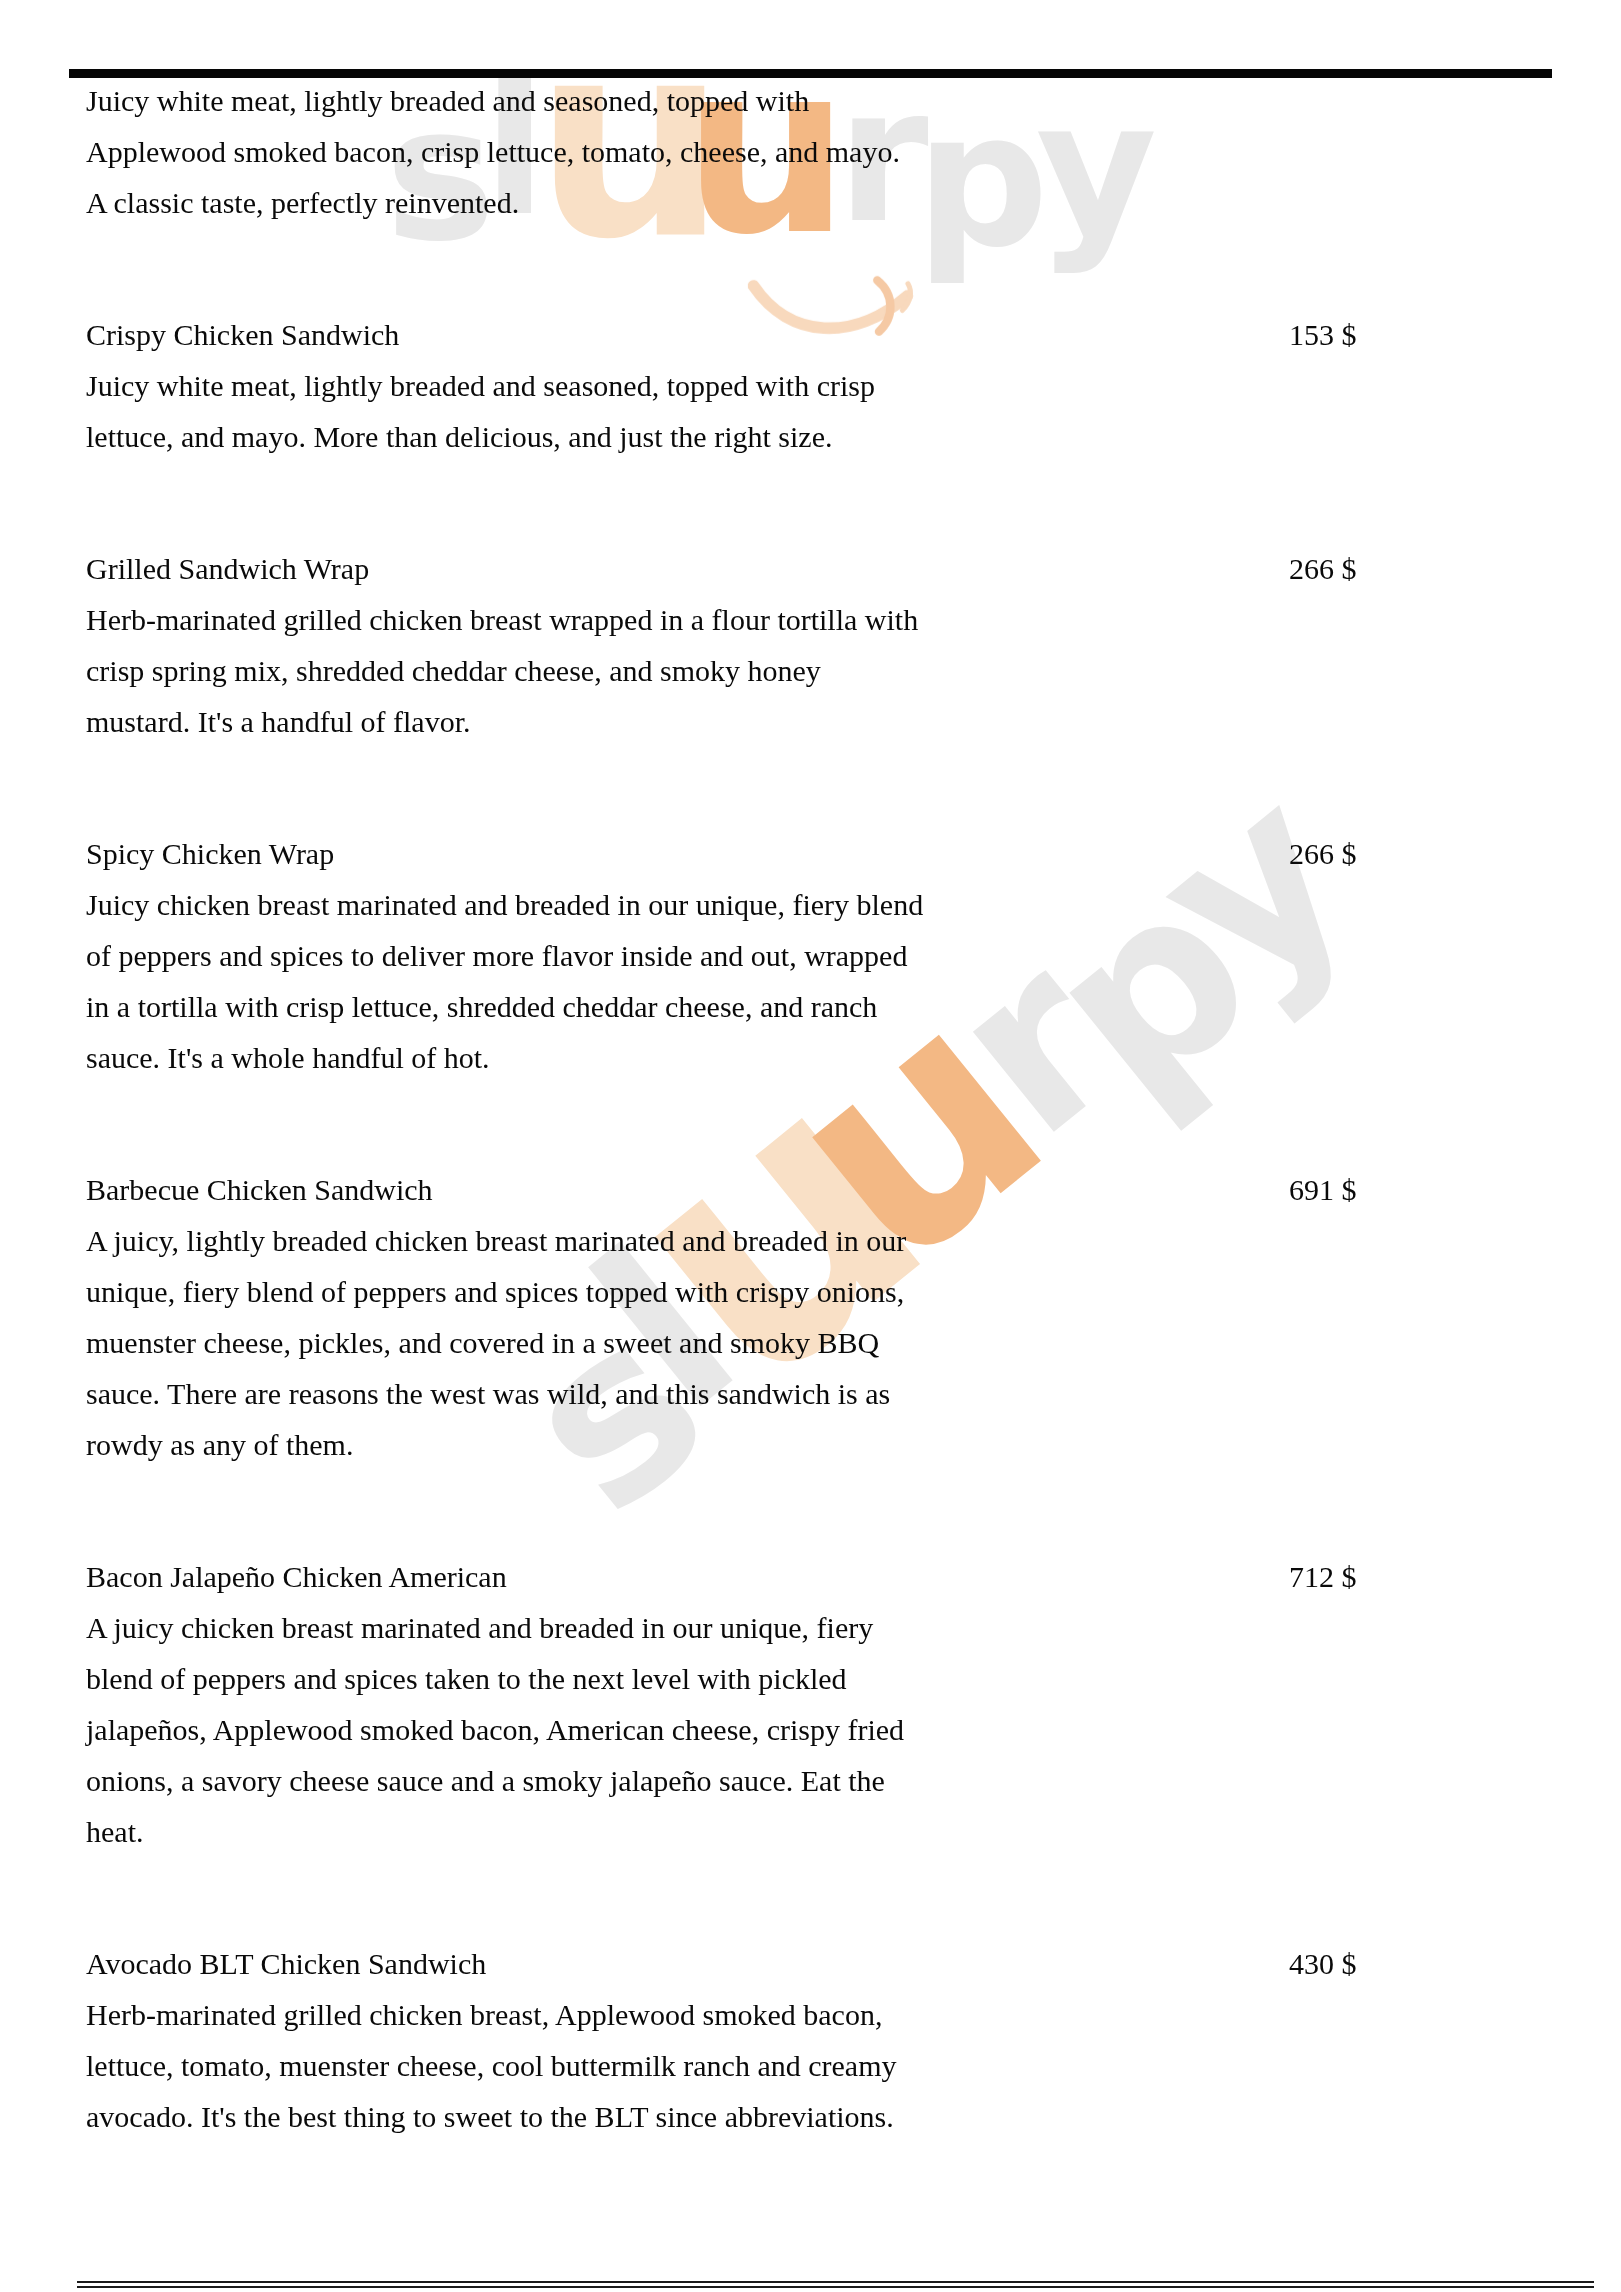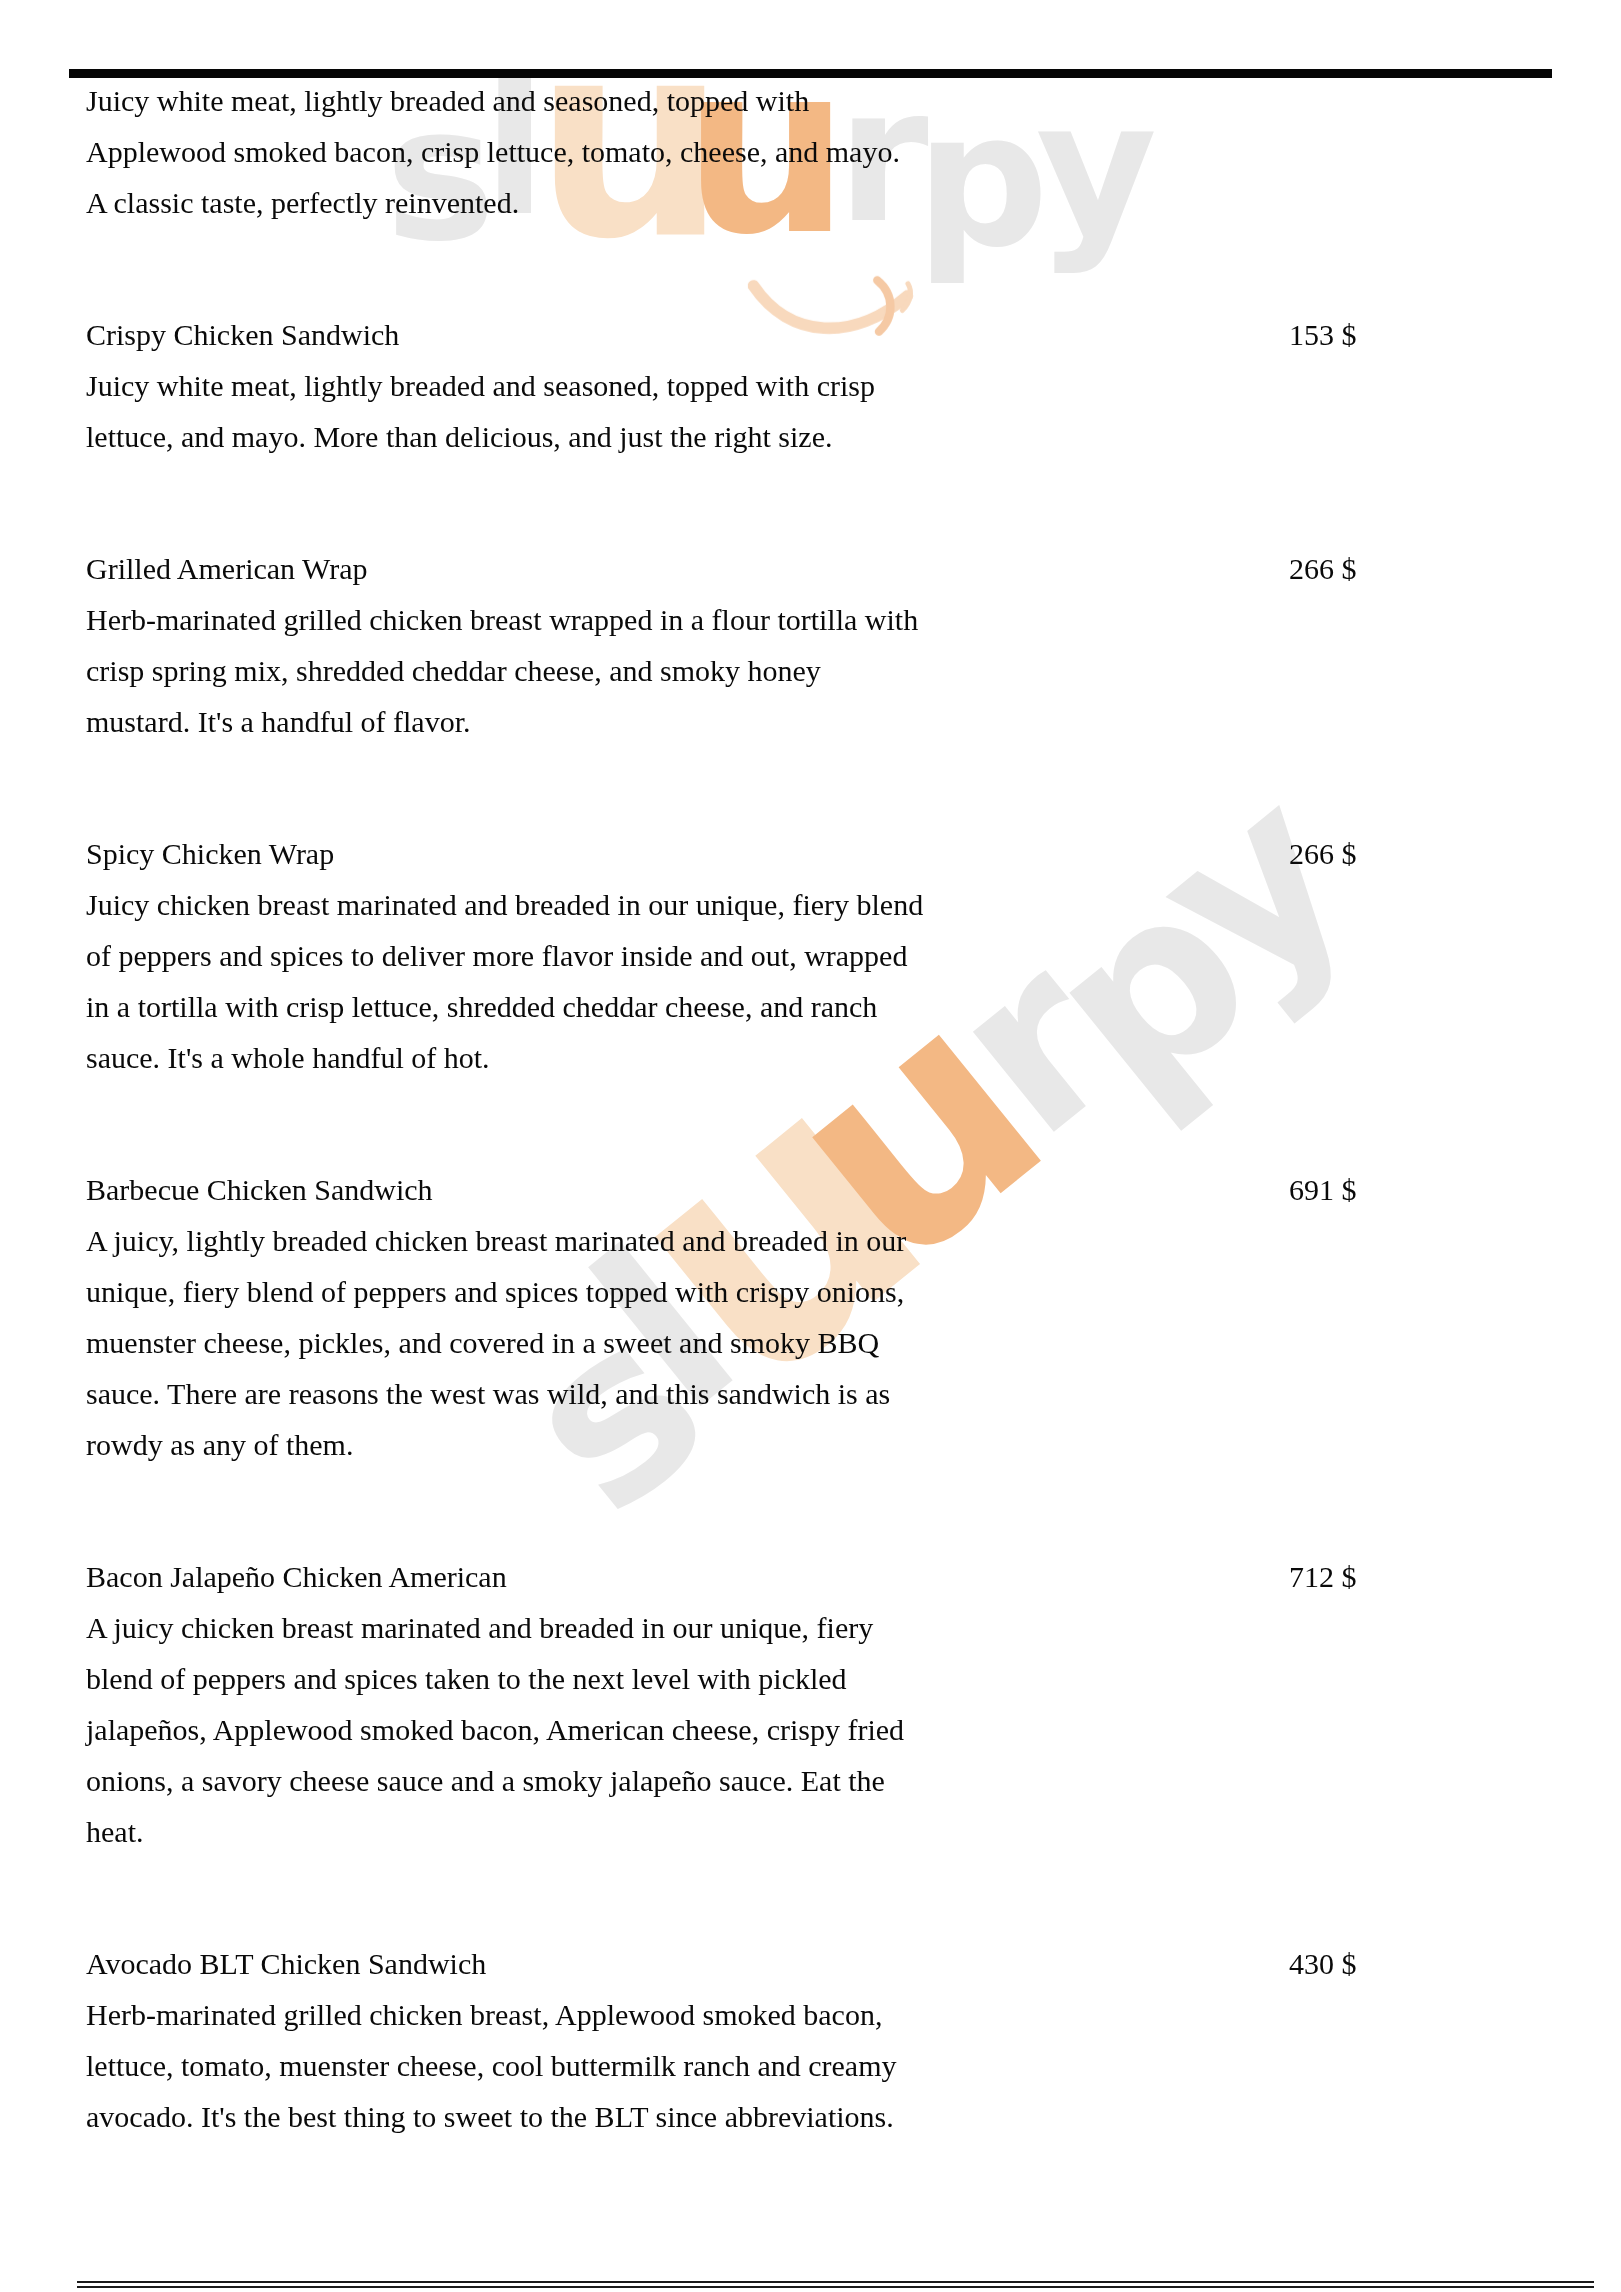--- a/index.html
+++ b/index.html
@@ -88,21 +88,21 @@
     <div class="item-header">
       <span class="item-name">Crispy Chicken Sandwich</span>
       <span class="item-price">153 $</span>
     </div>
     <div class="item-desc">Juicy white meat, lightly breaded and seasoned, topped with crisp
 lettuce, and mayo. More than delicious, and just the right size.</div>
   </div>
 
   <div class="menu-item">
     <div class="item-header">
-      <span class="item-name">Grilled American Wrap</span>
+      <span class="item-name">Grilled Sandwich Wrap</span>
       <span class="item-price">266 $</span>
     </div>
     <div class="item-desc">Herb-marinated grilled chicken breast wrapped in a flour tortilla with
 crisp spring mix, shredded cheddar cheese, and smoky honey
 mustard. It's a handful of flavor.</div>
   </div>
 
   <div class="menu-item">
     <div class="item-header">
       <span class="item-name">Spicy Chicken Wrap</span>

